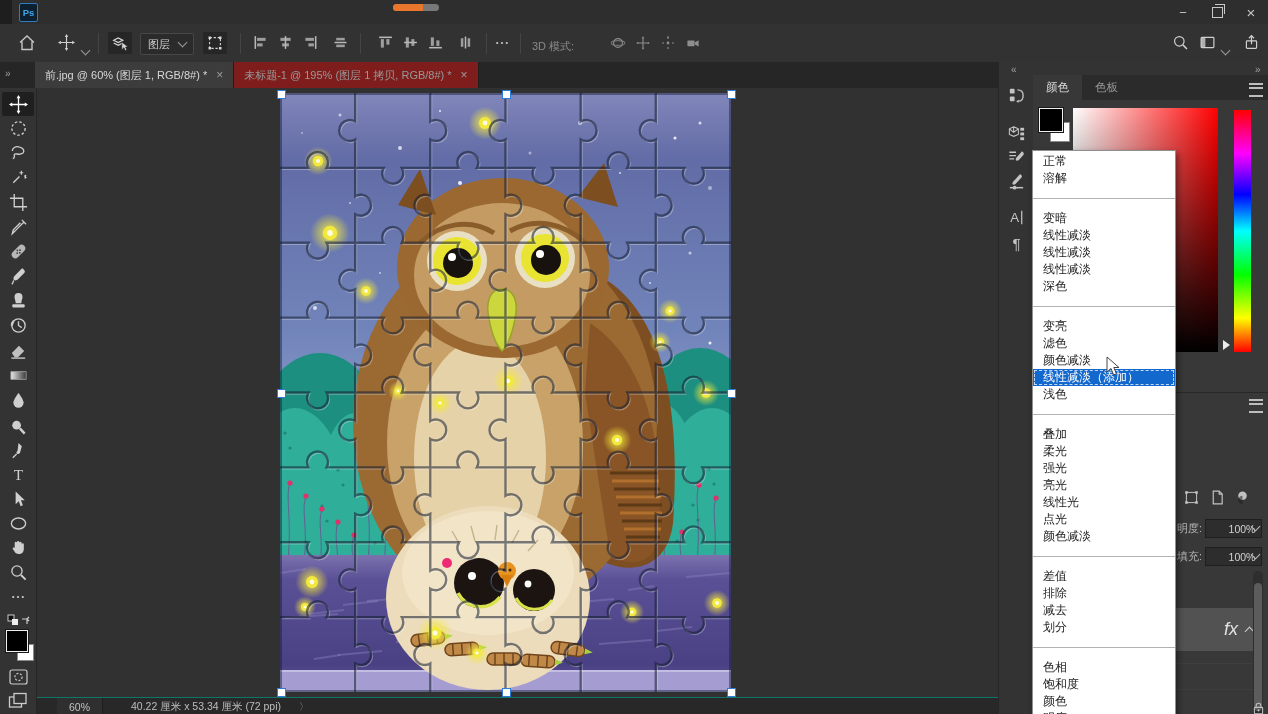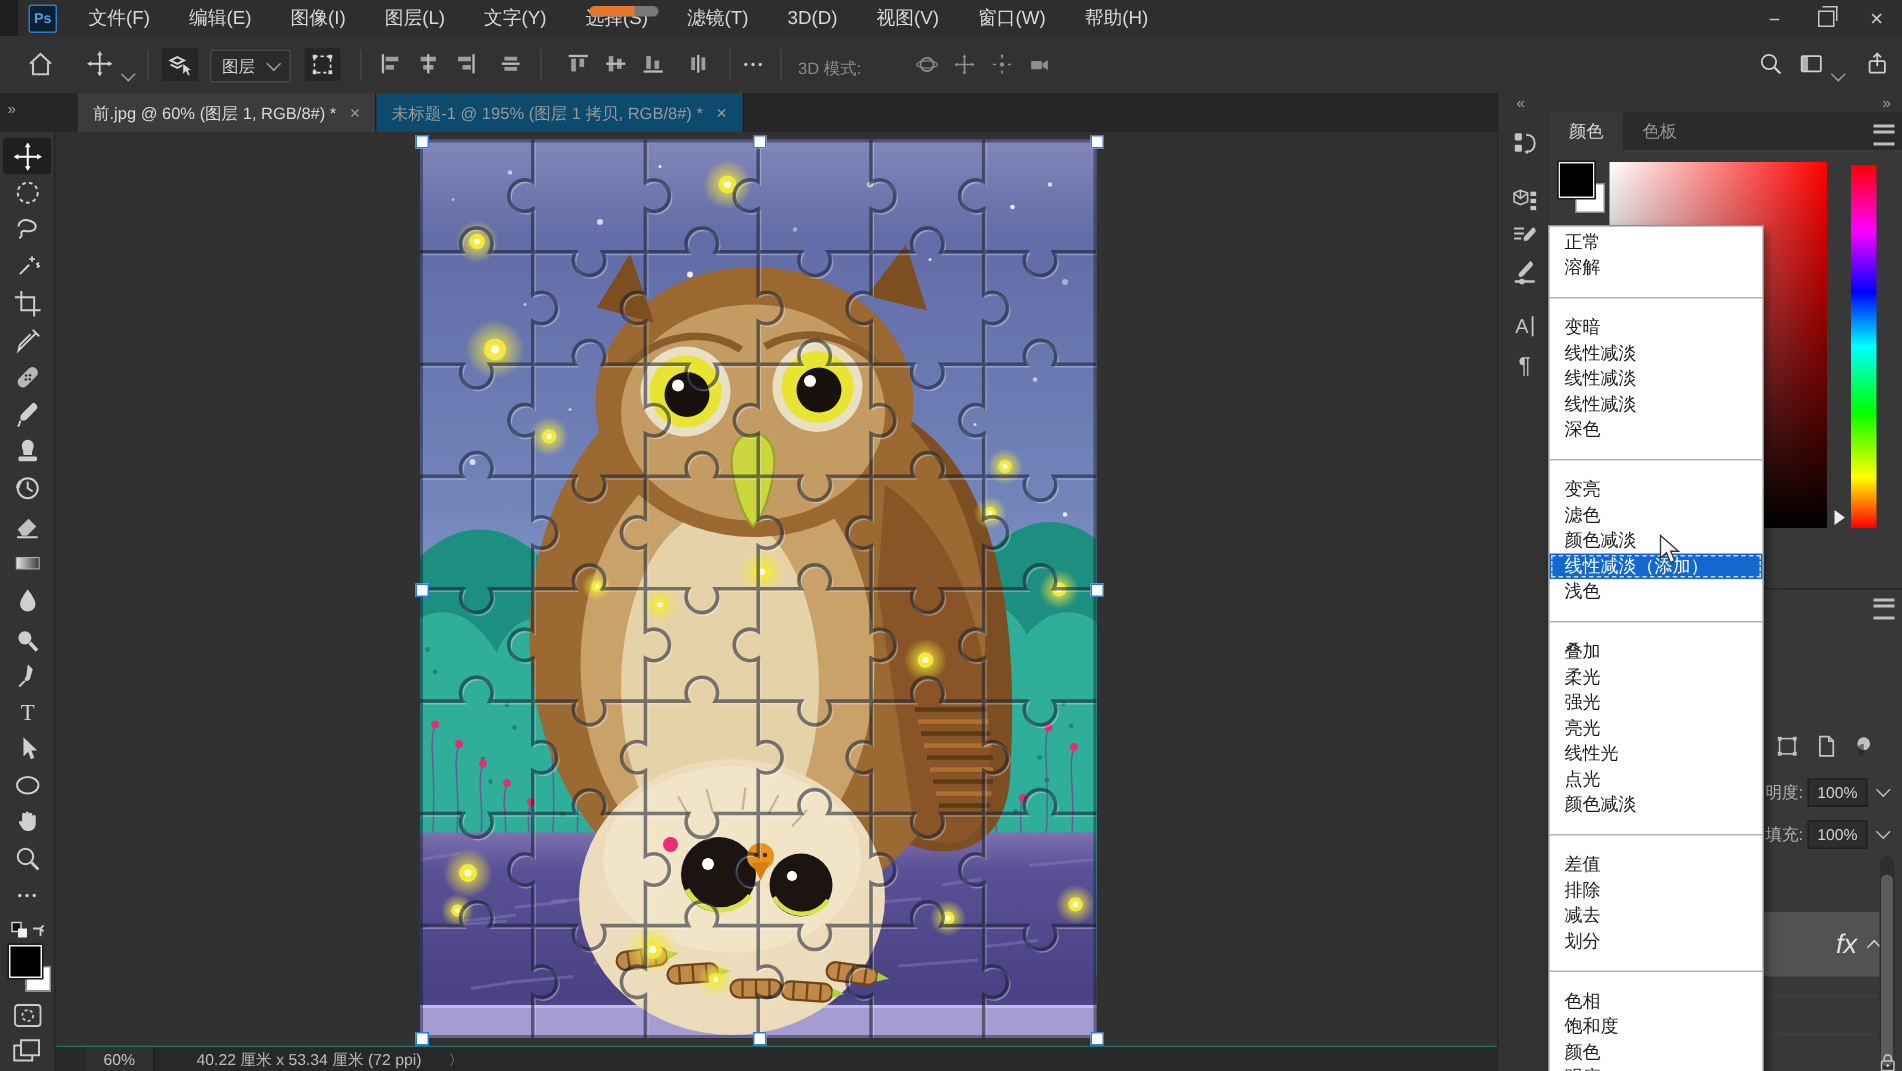--- a/index.html
+++ b/index.html
@@ -18,24 +18,24 @@
   .winbtn{width:34px;height:24px;display:flex;align-items:center;justify-content:center;color:#c8c8c8;font-size:13px;}
   .restore-glyph{width:9px;height:9px;border:1px solid #c8c8c8;position:relative;}
   .restore-glyph:before{content:"";position:absolute;left:2px;top:-4px;width:9px;height:9px;border:1px solid #c8c8c8;border-left:none;border-bottom:none;}
   #optionsbar{left:0;top:24px;width:1268px;height:38px;background:#323232;border-bottom:1px solid #242424;}
   .opt-sep{position:absolute;top:9px;width:1px;height:21px;background:#444;}
   .chev{width:6px;height:6px;border-right:1px solid #b9b9b9;border-bottom:1px solid #b9b9b9;transform:rotate(45deg);display:inline-block;margin-top:-3px;}
   .chev-up{transform:rotate(-135deg);margin-top:3px;}
   .dim-label{font-size:11px;color:#8a8a8a;}
   
   #tabbar{left:0;top:62px;width:1268px;height:26px;background:#262626;display:flex;}
-  #tab-strip{position:absolute;left:52px;top:0;height:26px;display:flex;}
+  #tab-strip{position:absolute;left:35px;top:0;height:26px;display:flex;}
   .doc-tab{height:26px;display:flex;align-items:center;padding:0 10px;font-size:11px;gap:9px;border-right:1px solid #1e1e1e;}
   .doc-tab.active{background:#3c3c3c;color:#d8d8d8;}
-  .doc-tab.inactive{background:#0c4a6e;color:#989898;}
+  .doc-tab.inactive{background:#7f1d1d;color:#989898;}
   .tab-close{color:#9a9a9a;font-size:12px;}
   .dbl-chev{font-size:10px;color:#a0a0a0;letter-spacing:-1px;}
   
   #toolpanel{left:0;top:88px;width:36px;height:626px;background:#333333;border-right:1px solid #262626;}
   .tool{position:absolute;left:2px;width:32px;height:24px;display:flex;align-items:center;justify-content:center;color:#cfcfcf;}
   .tool.selected{background:#1f1f1f;border-radius:2px;color:#ffffff;}
   .fg-swatch{position:absolute;left:6px;width:20px;height:20px;background:#000;border:1px solid #f0f0f0;outline:1px solid #1a1a1a;z-index:2;}
   .bg-swatch{position:absolute;left:17px;width:15px;height:15px;background:#fff;border:1px solid #8a8a8a;z-index:1;}
   
   #canvasarea{left:37px;top:88px;width:961px;height:609px;background:#313131;overflow:hidden;}
@@ -58,21 +58,21 @@
   .panel-tab.inactive{color:#969696;}
   #colorpanel-body{position:absolute;left:0;top:38px;width:236px;height:292px;background:#383838;}
   .hamburger{position:absolute;width:14px;height:10px;border-top:2px solid #bdbdbd;border-bottom:2px solid #bdbdbd;}
   .hamburger:before{content:"";position:absolute;left:0;top:2px;width:14px;height:2px;background:#bdbdbd;}
   #sat-square{position:absolute;left:40px;top:8px;width:145px;height:244px;
       background:linear-gradient(to bottom, rgba(0,0,0,0), #000 100%),linear-gradient(to right,#fff,#f00);}
   #hue-bar{position:absolute;left:201px;top:10px;width:17px;height:242px;
       background:linear-gradient(to bottom,#f00 0%,#f0f 18%,#00f 35%,#0ff 50%,#0f0 68%,#ff0 86%,#f00 100%);}
   #hue-pointer{position:absolute;left:190px;top:240px;width:0;height:0;border-top:5px solid transparent;border-bottom:5px solid transparent;border-left:7px solid #ececec;}
   #layerspanel{position:absolute;left:0;top:330px;width:236px;height:322px;background:#383838;border-top:1px solid #282828;}
-  .value-box{position:absolute;height:17px;background:#2d2d2d;border:1px solid #1f1f1f;color:#d2d2d2;font-size:10.5px;display:flex;align-items:center;justify-content:center;}
+  .value-box{position:absolute;height:17px;background:#2d2d2d;border:1px solid #1f1f1f;color:#d2d2d2;font-size:10.5px;display:flex;align-items:center;justify-content:center;padding-left:17px;}
   .drop-chev-box{position:absolute;width:16px;height:17px;display:flex;align-items:center;justify-content:center;}
   .panel-label{position:absolute;font-size:11px;color:#b4b4b4;}
   #fx-row{position:absolute;left:142px;top:215px;width:78px;height:43px;background:#525252;display:flex;align-items:center;justify-content:flex-end;gap:8px;padding-right:6px;}
   #fx-row .fx{font-style:italic;font-size:18px;color:#e2e2e2;}
   .list-line{position:absolute;left:142px;width:78px;height:1px;background:#3e3e3e;}
   #vscroll{position:absolute;left:220px;top:178px;width:10px;height:164px;background:#2e2e2e;border-radius:5px;}
   #vscroll-thumb{position:absolute;left:1px;top:12px;width:8px;height:128px;background:#5c5c5c;border-radius:4px;}
   
   #blendmenu{left:1032px;top:150px;width:142px;background:#ffffff;border:1px solid #8f8f8f;box-shadow:2px 3px 6px rgba(0,0,0,.45);z-index:20;padding:2px 0;}
   .bm-item{height:17px;line-height:17px;font-size:12px;color:#1c1c1c;padding-left:10px;white-space:nowrap;position:relative;}
@@ -80,33 +80,20 @@
   .bm-div{height:23px;position:relative;}
   .bm-div:before{content:"";position:absolute;left:0;right:0;top:11px;height:1px;background:#b2b2b2;}
   #cursor{left:1106px;top:356px;z-index:30;}
   svg{display:block;}
 </style>
 </head>
 <body>
 
 <div id="menubar" class="abs">
   <div class="ps-logo">Ps</div>
-  <div id="menu-items" style="display:flex">
-      <div class="menu-item">文件(F)</div>
-      <div class="menu-item">编辑(E)</div>
-      <div class="menu-item">图像(I)</div>
-      <div class="menu-item">图层(L)</div>
-      <div class="menu-item">文字(Y)</div>
-      <div class="menu-item">选择(S)</div>
-      <div class="menu-item">滤镜(T)</div>
-      <div class="menu-item">3D(D)</div>
-      <div class="menu-item">视图(V)</div>
-      <div class="menu-item">窗口(W)</div>
-      <div class="menu-item">帮助(H)</div>
-    </div>
 </div>
 <div id="progress-pill" class="abs">
     <div class="fill"></div>
   </div>
 <div id="win-controls" class="abs">
   <div class="winbtn">−</div>
   <div class="winbtn">
       <span class="restore-glyph"></span>
     </div>
   <div class="winbtn" style="font-size:15px">×</div>

